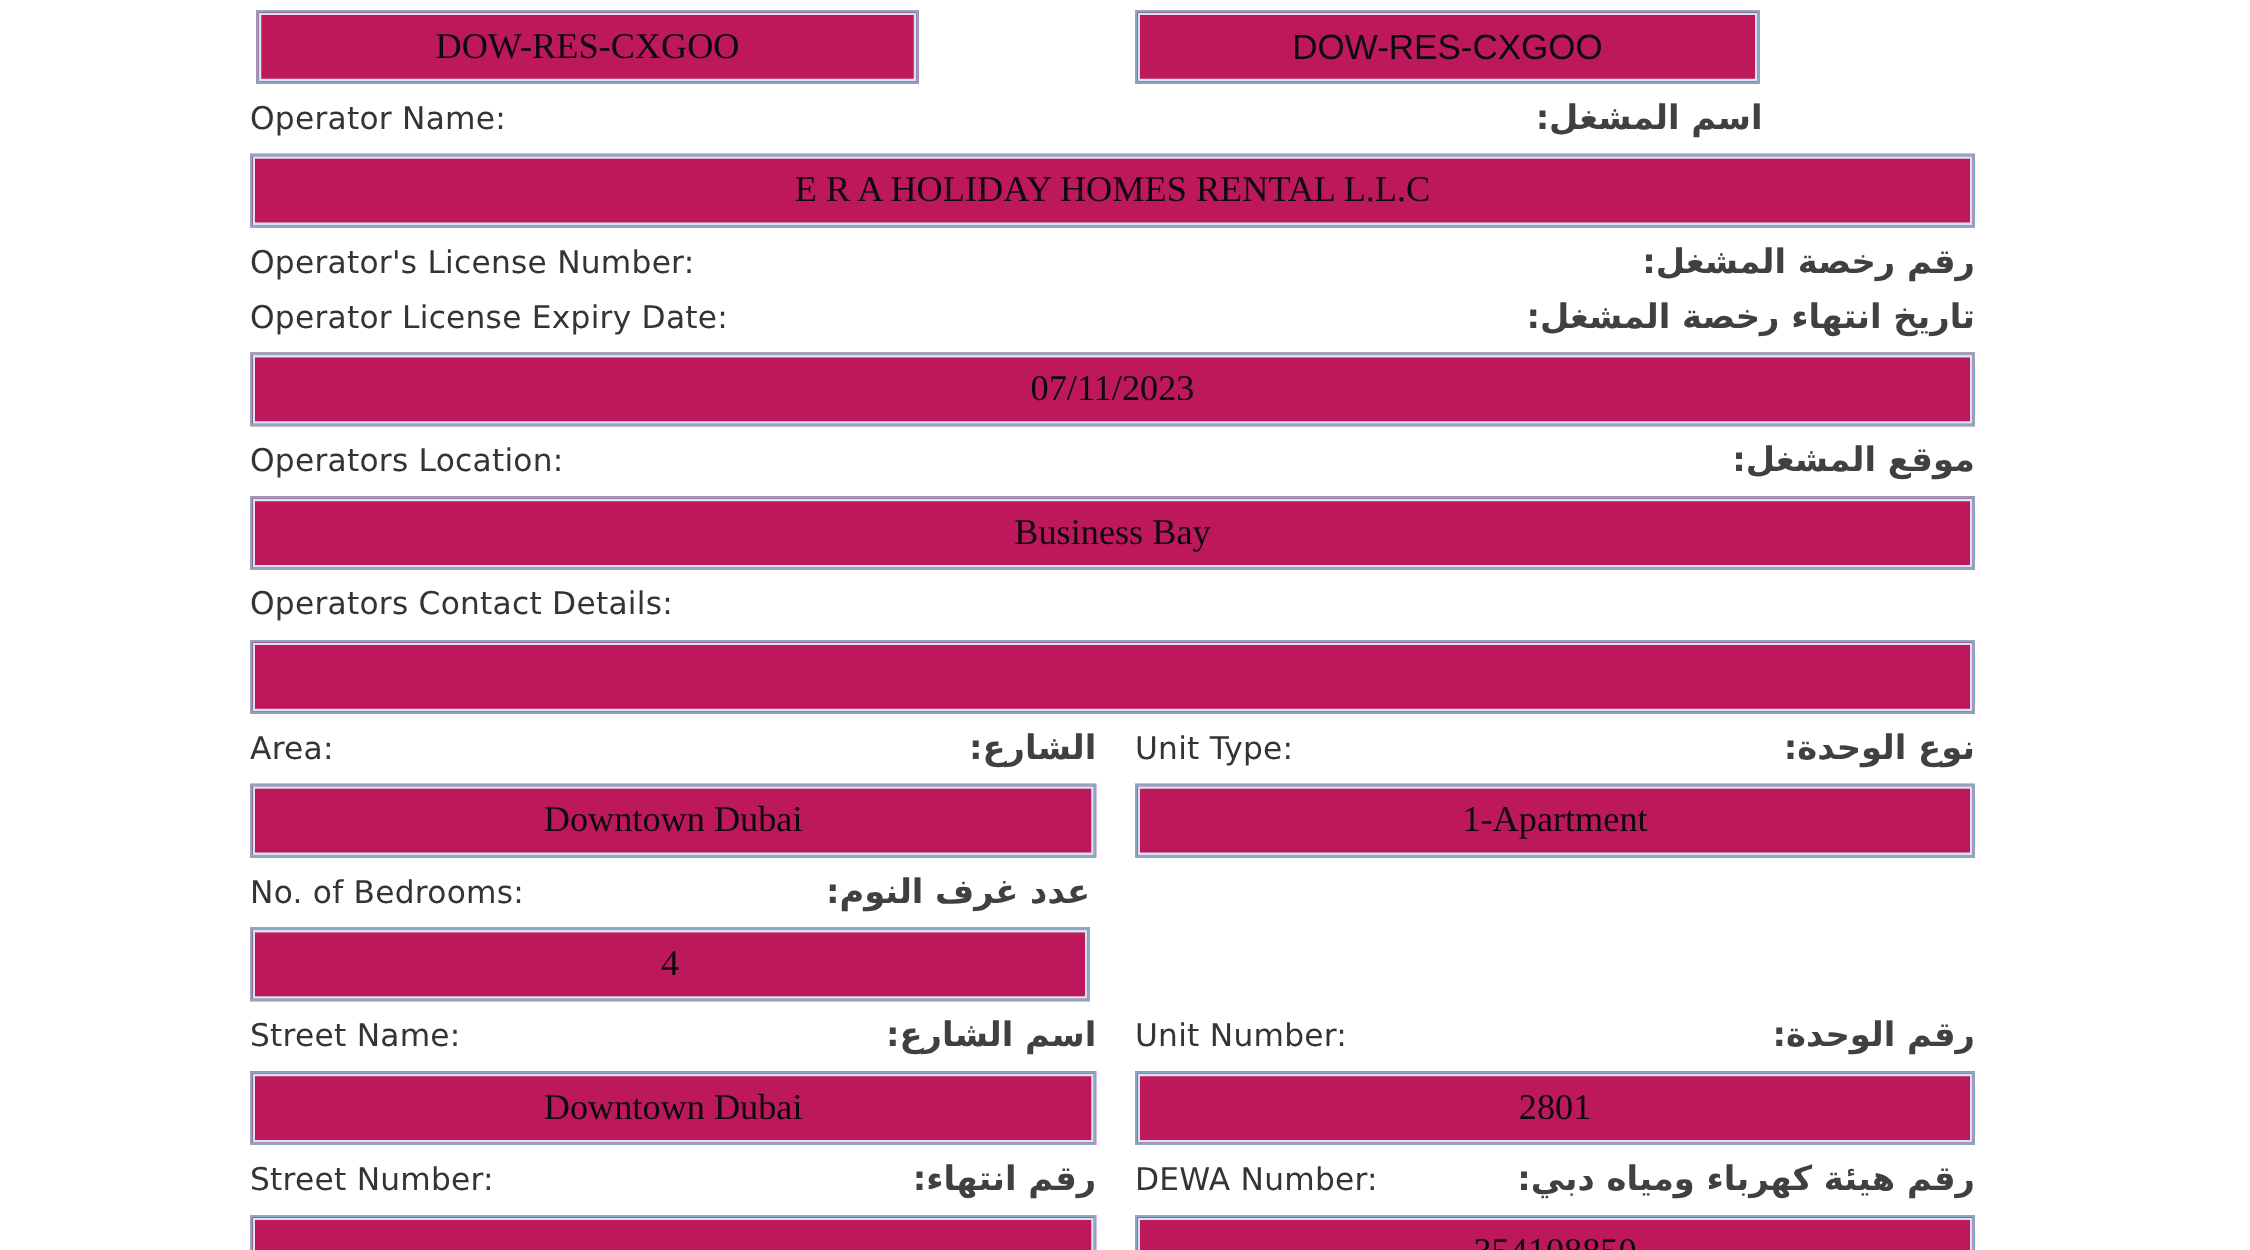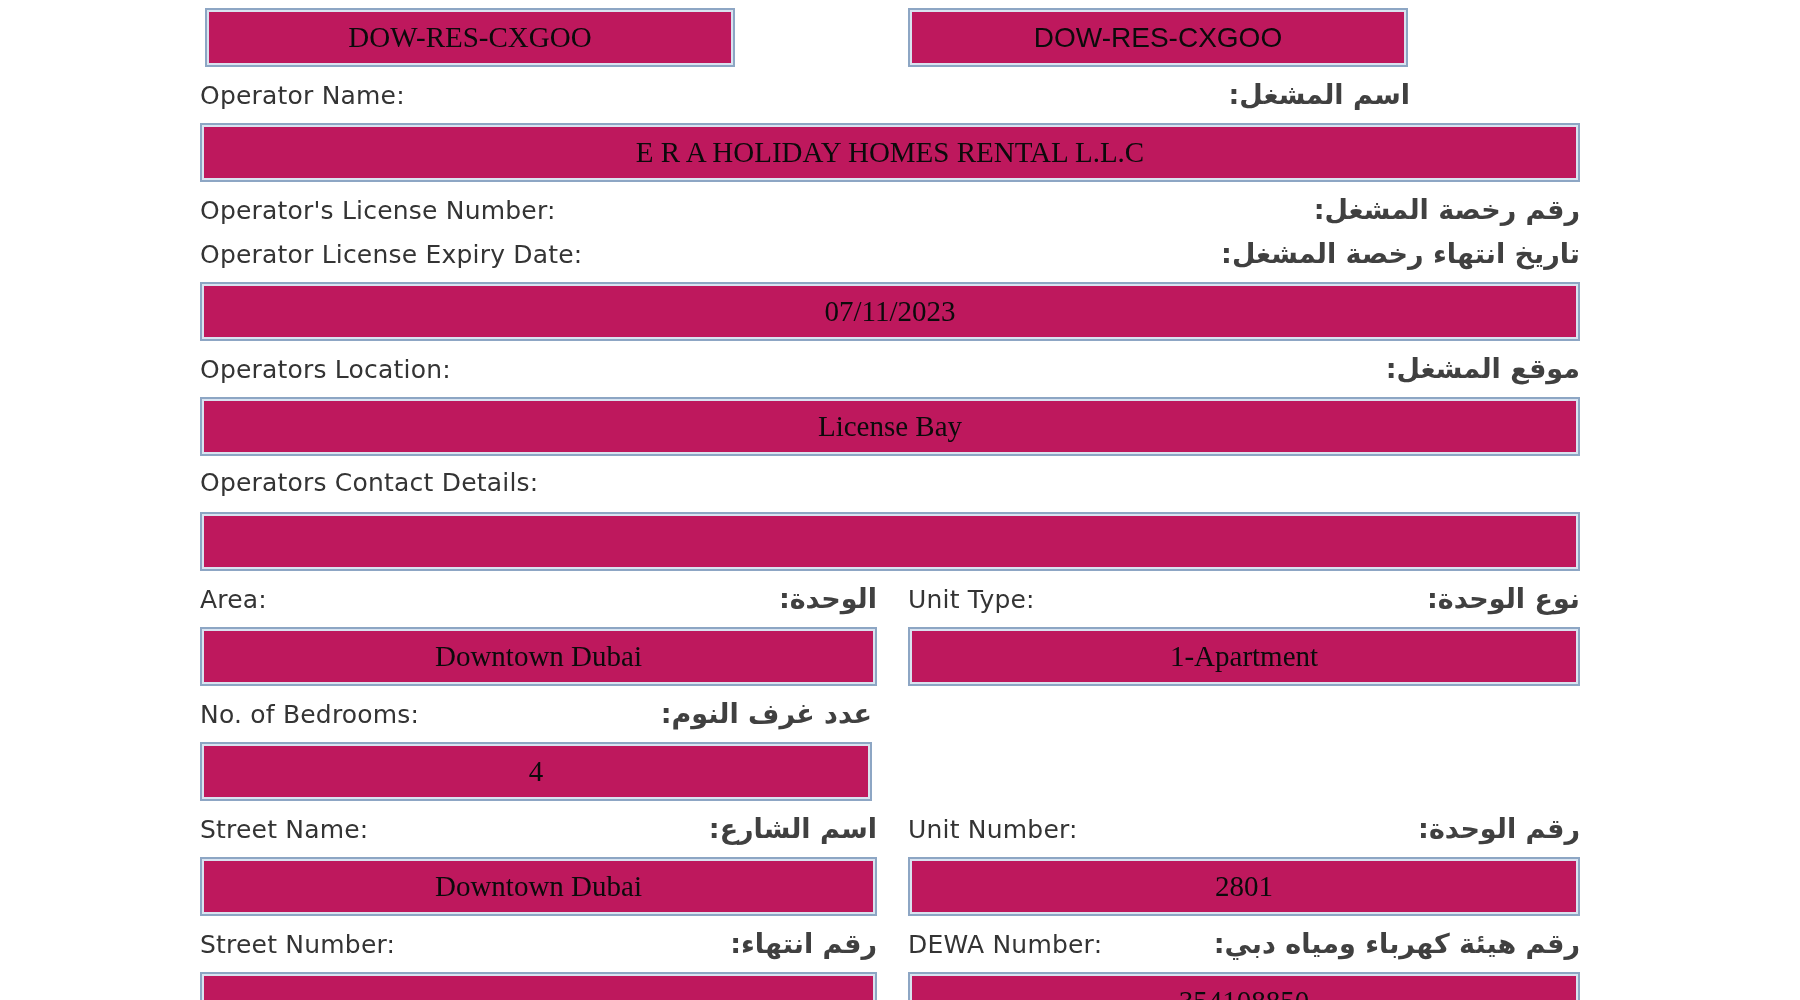--- a/index.html
+++ b/index.html
@@ -82,35 +82,35 @@
   </div>
   <div class="fbox">
     <span class="val">07/11/2023</span>
   </div>
 
   <div class="label-row">
     <span class="en">Operators Location:</span>
     <span class="ar" dir="rtl">موقع المشغل:</span>
   </div>
   <div class="fbox">
-    <span class="val">License Bay</span>
+    <span class="val">Business Bay</span>
   </div>
 
   <div class="label-row">
     <span class="en">Operators Contact Details:</span>
   </div>
   <div class="fbox">
     <span class="val"></span>
   </div>
 
   <div class="cols">
     <div class="col-l">
       <div class="label-row">
         <span class="en">Area:</span>
-        <span class="ar" dir="rtl">الوحدة:</span>
+        <span class="ar" dir="rtl">الشارع:</span>
       </div>
       <div class="fbox">
         <span class="val">Downtown Dubai</span>
       </div>
     </div>
     <div class="col-r">
       <div class="label-row">
         <span class="en">Unit Type:</span>
         <span class="ar" dir="rtl">نوع الوحدة:</span>
       </div>

